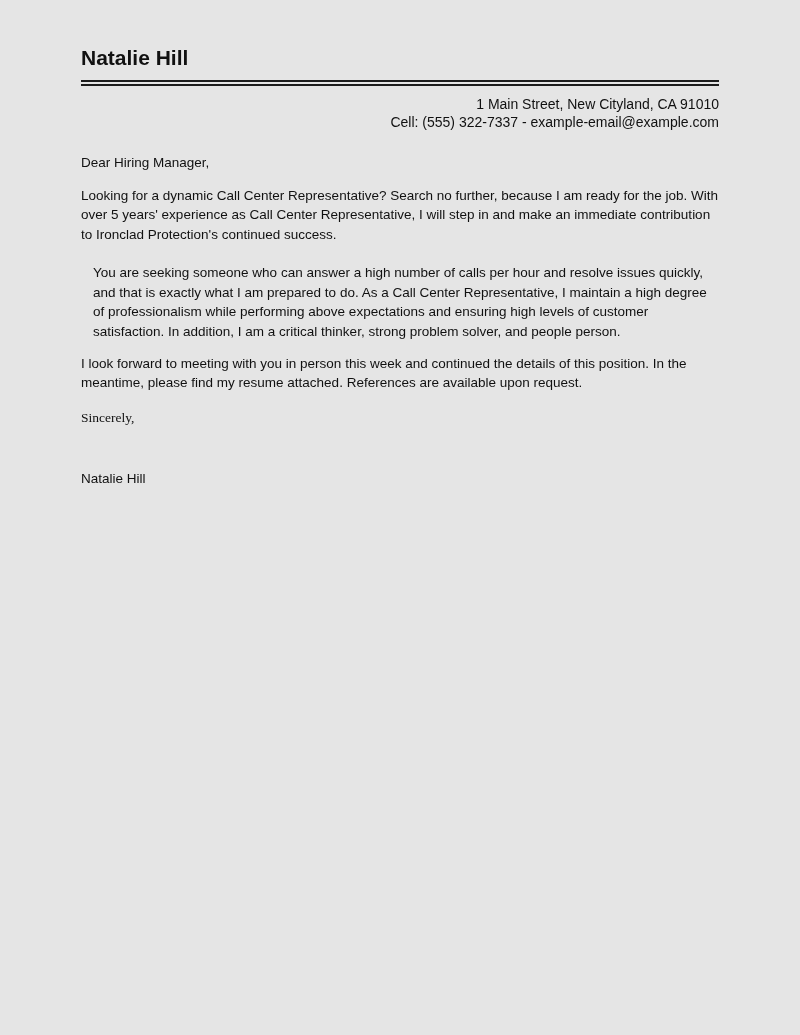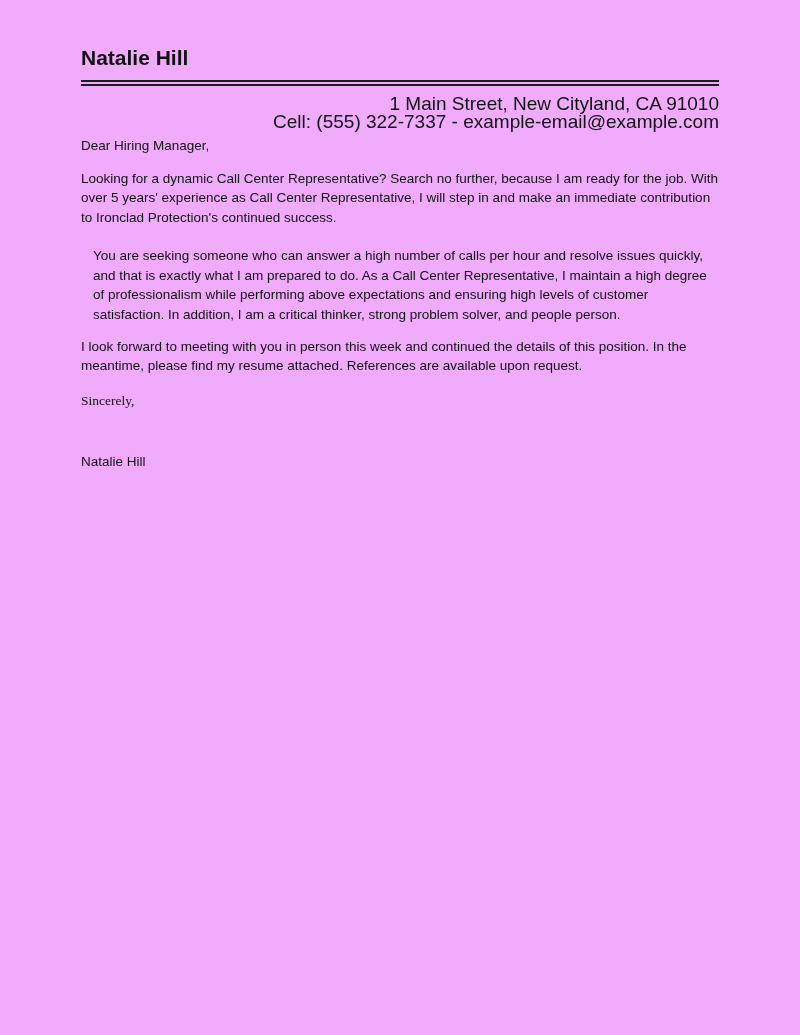--- a/index.html
+++ b/index.html
@@ -12,52 +12,52 @@
     height: 1035px;
     overflow: hidden;
     font-family: "Liberation Sans", "DejaVu Sans", sans-serif;
     color: #000000;
   }
   .page {
     box-sizing: border-box;
     width: 800px;
     height: 1035px;
     padding: 46px 81px 0 81px;
-    background: #f0abfc;
+    background: #e5e5e5;
   }
   .name {
     margin: 0;
     font-size: 21px;
     line-height: 24px;
     font-weight: bold;
     color: #111111;
     letter-spacing: 0px;
   }
   .divider {
     height: 2px;
     margin-top: 10px;
     border-top: 2px solid #1c1c1c;
     border-bottom: 2px solid #1c1c1c;
   }
   .address {
     margin-top: 9px;
     text-align: right;
-    font-size: 19px;
+    font-size: 14px;
     line-height: 18px;
     color: #111111;
   }
   .address div {
     white-space: nowrap;
   }
   .body-text {
     font-size: 13.5px;
     line-height: 19.7px;
     color: #111111;
   }
-  .greeting   { margin-top: 5px; }
+  .greeting   { margin-top: 22px; }
   .para-1     { margin-top: 13px; }
   .para-2     { margin-top: 18px; margin-left: 12px; }
   .para-3     { margin-top: 12px; }
   .closing    { margin-top: 15px; font-family: Liberation Serif, serif; }
   .signature  { margin-top: 41px; }
 </style>
 </head>
 <body>
 
 <div class="page">

